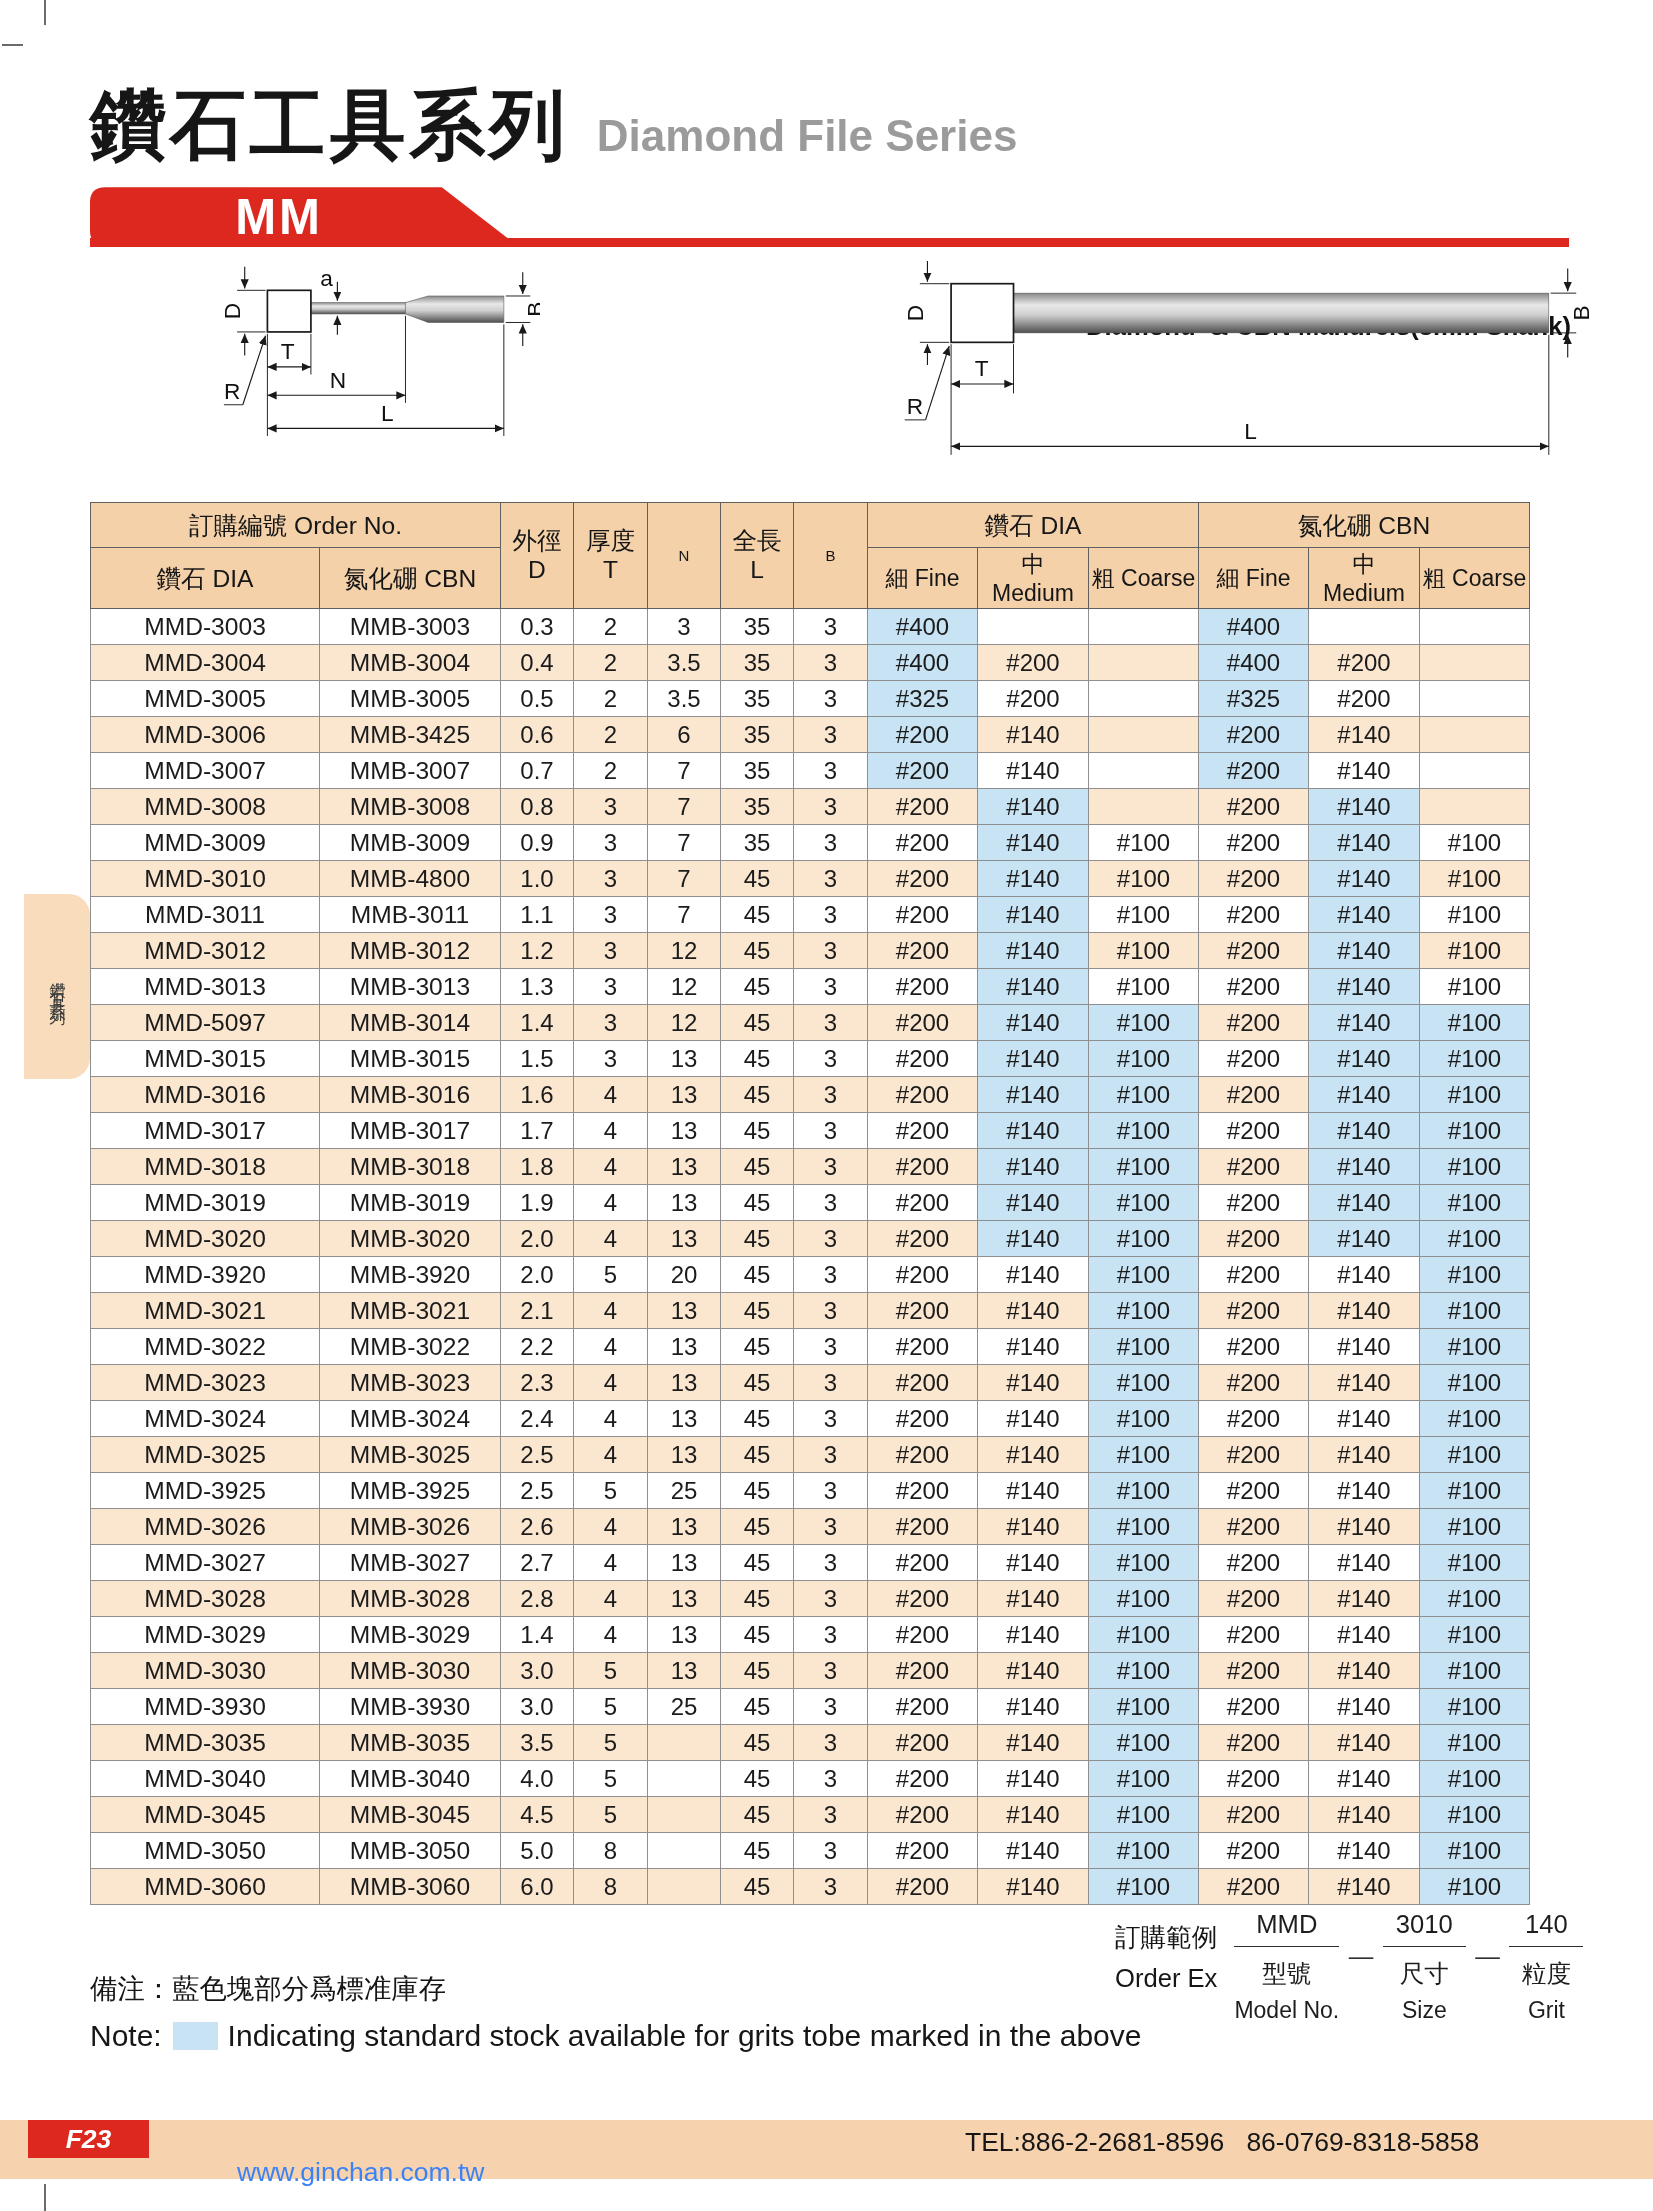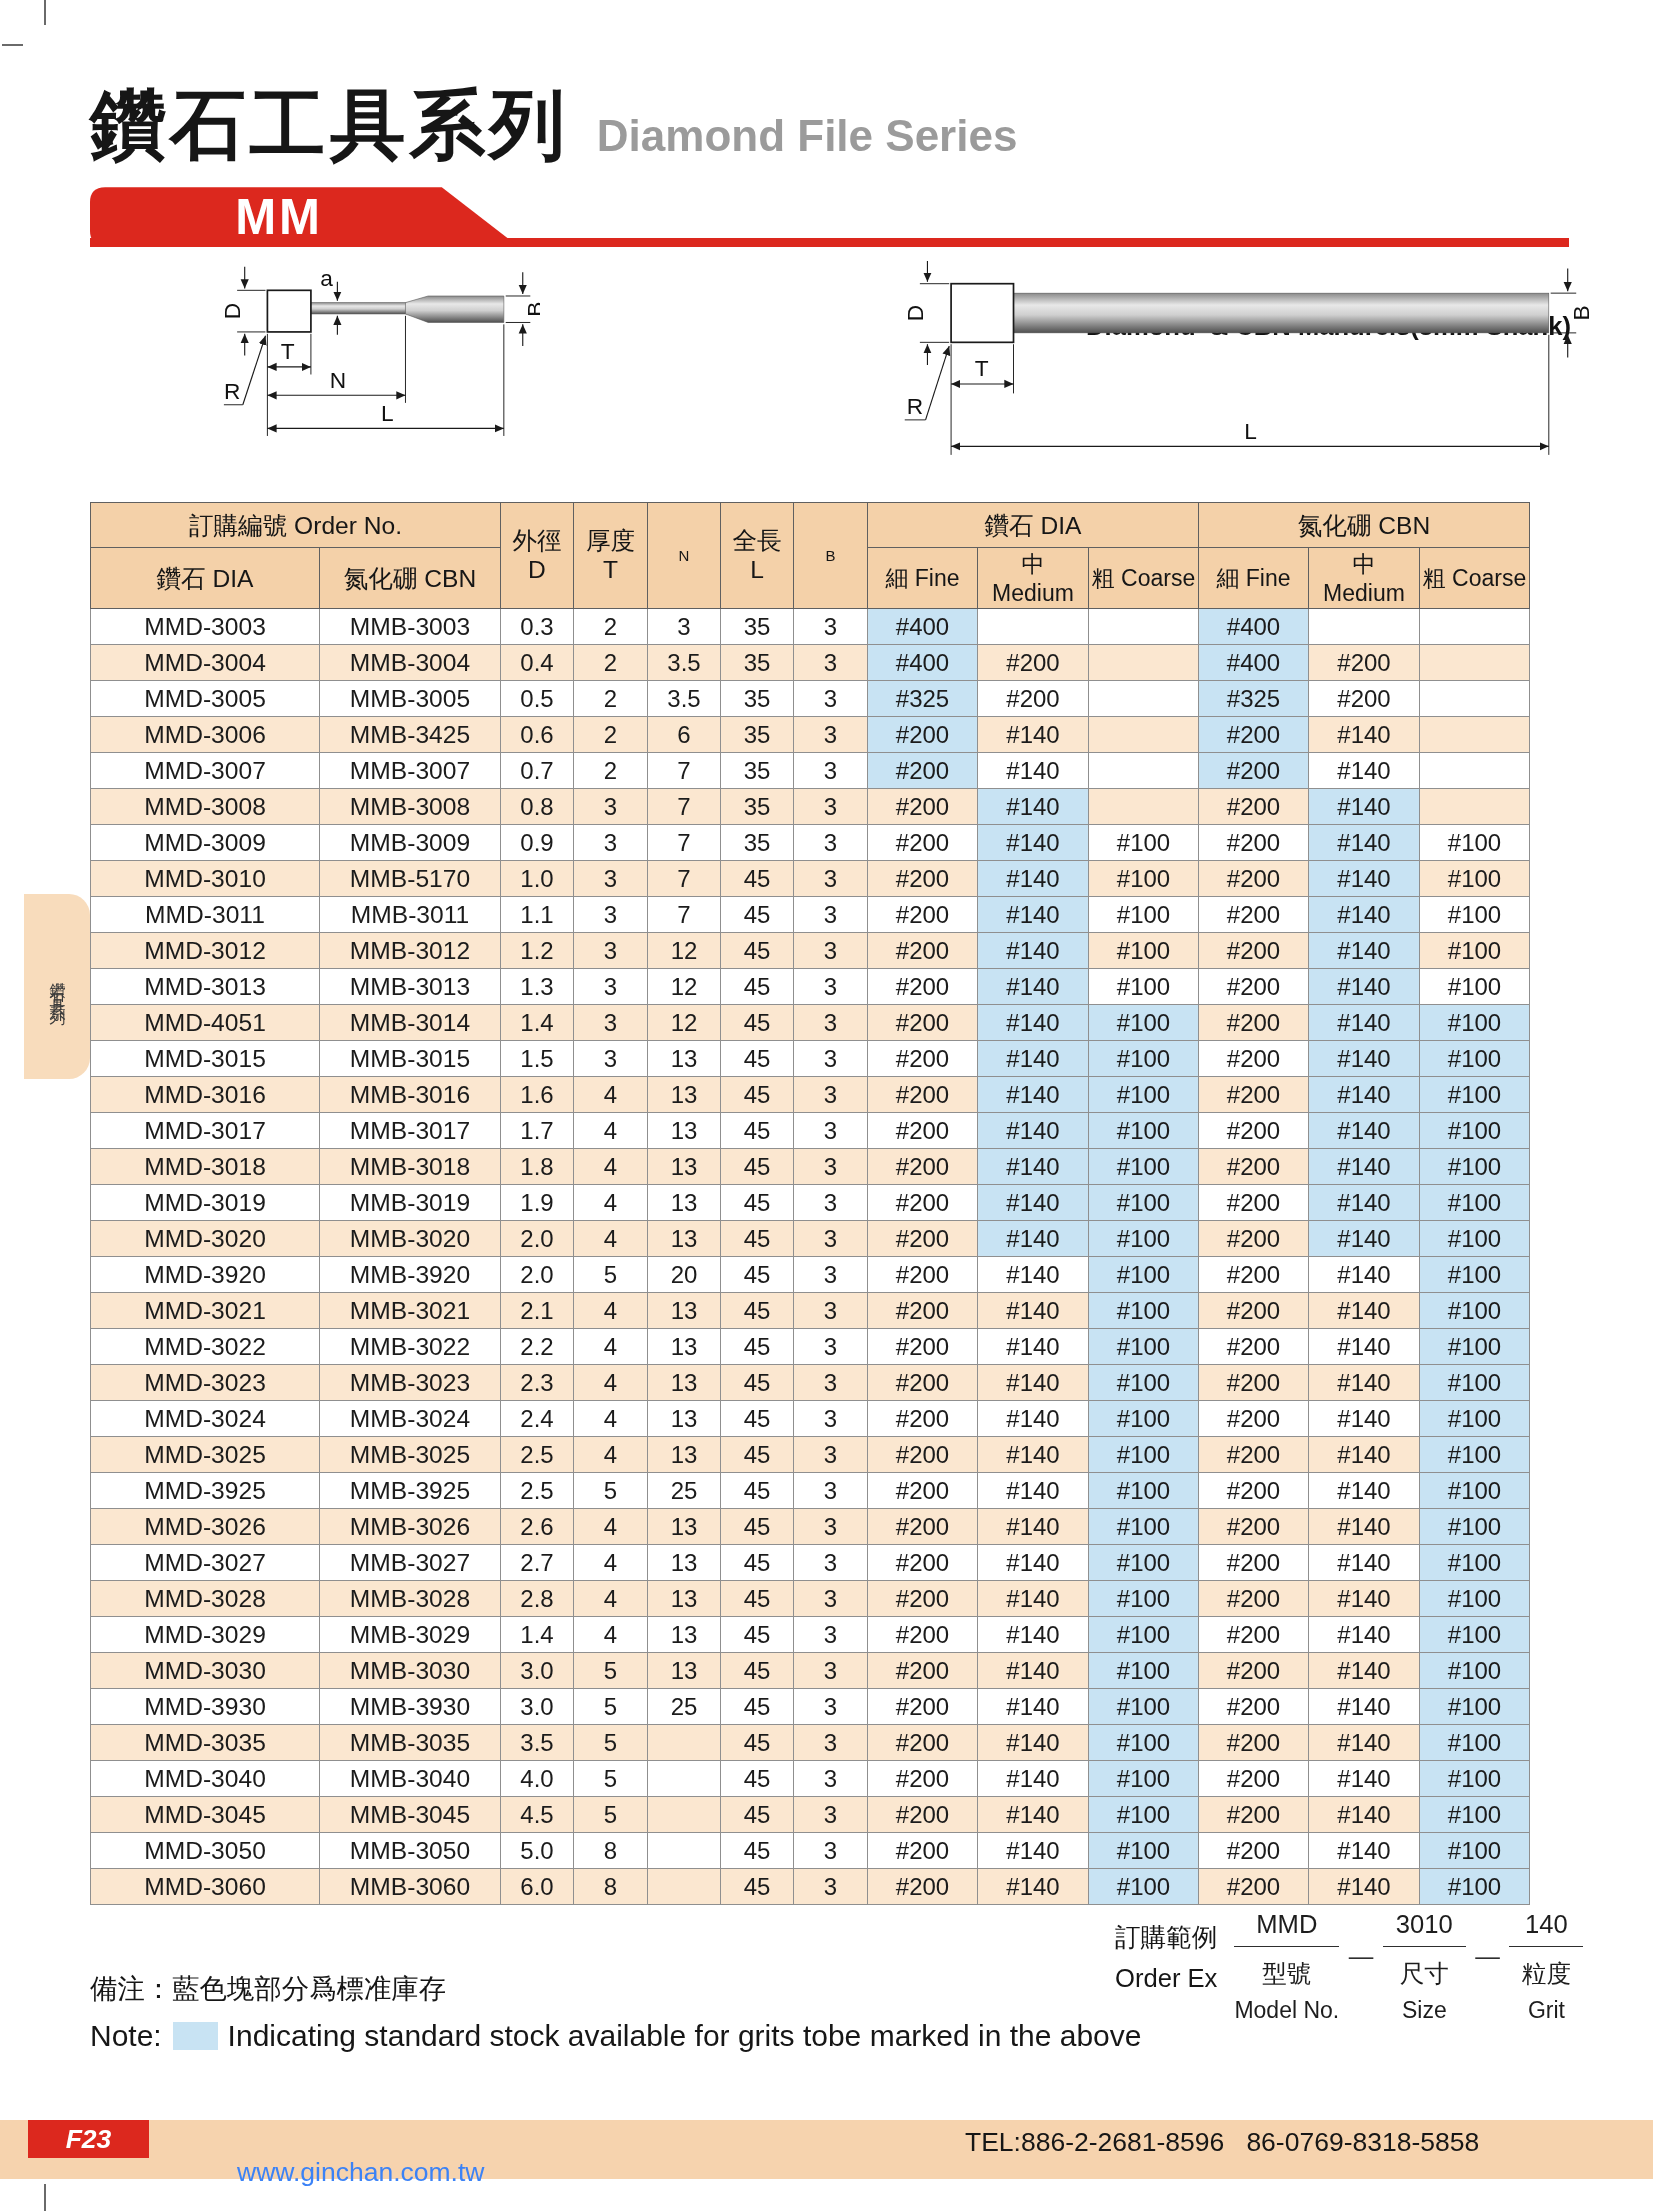--- a/index.html
+++ b/index.html
@@ -340,21 +340,21 @@
           <td>3</td>
           <td>#200</td>
           <td class="std">#140</td>
           <td>#100</td>
           <td>#200</td>
           <td class="std">#140</td>
           <td>#100</td>
         </tr>
         <tr class="alt">
           <td class="id">MMD-3010</td>
-          <td class="id">MMB-5170</td>
+          <td class="id">MMB-4800</td>
           <td>1.0</td>
           <td>3</td>
           <td>7</td>
           <td>45</td>
           <td>3</td>
           <td>#200</td>
           <td class="std">#140</td>
           <td>#100</td>
           <td>#200</td>
           <td class="std">#140</td>
@@ -399,21 +399,21 @@
           <td>45</td>
           <td>3</td>
           <td>#200</td>
           <td class="std">#140</td>
           <td>#100</td>
           <td>#200</td>
           <td class="std">#140</td>
           <td>#100</td>
         </tr>
         <tr class="alt">
-          <td class="id">MMD-4051</td>
+          <td class="id">MMD-5097</td>
           <td class="id">MMB-3014</td>
           <td>1.4</td>
           <td>3</td>
           <td>12</td>
           <td>45</td>
           <td>3</td>
           <td>#200</td>
           <td class="std">#140</td>
           <td class="std">#100</td>
           <td>#200</td>

